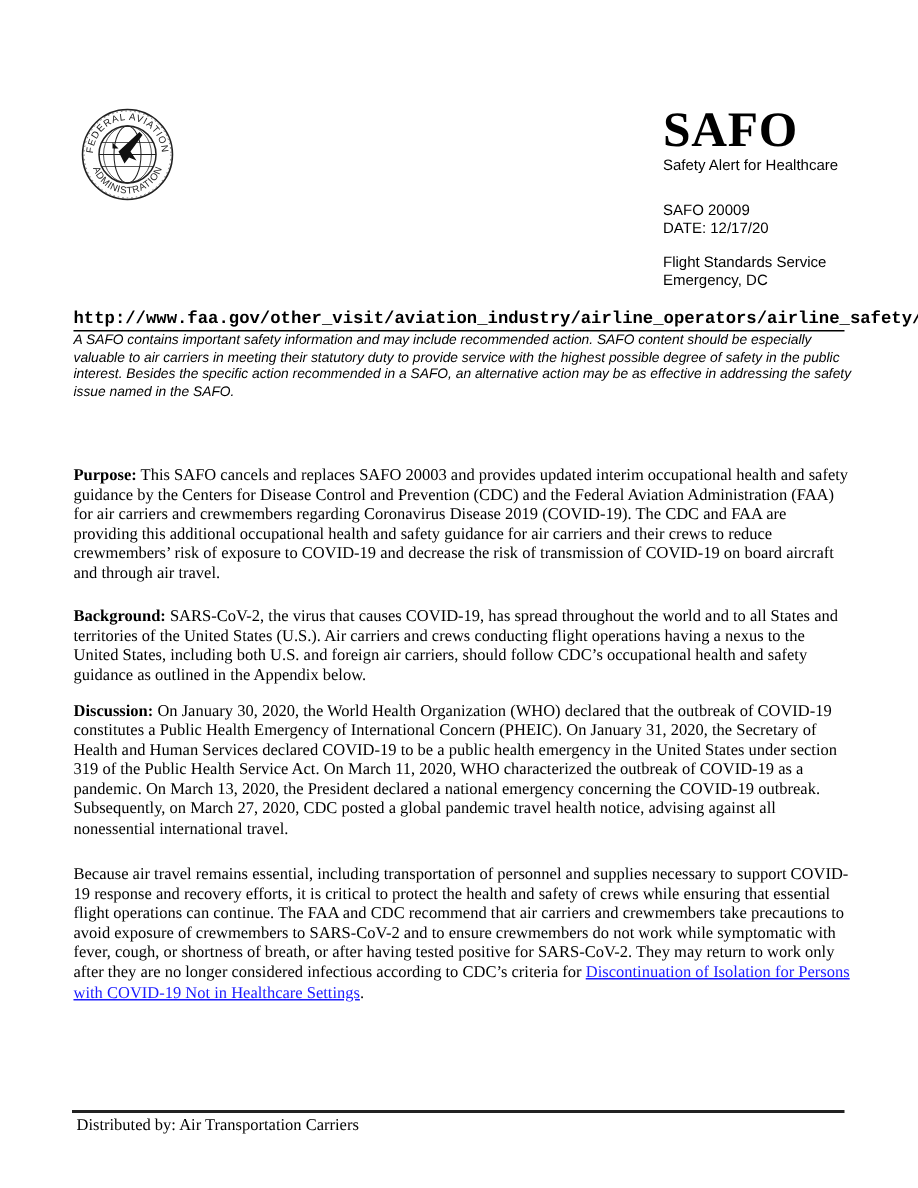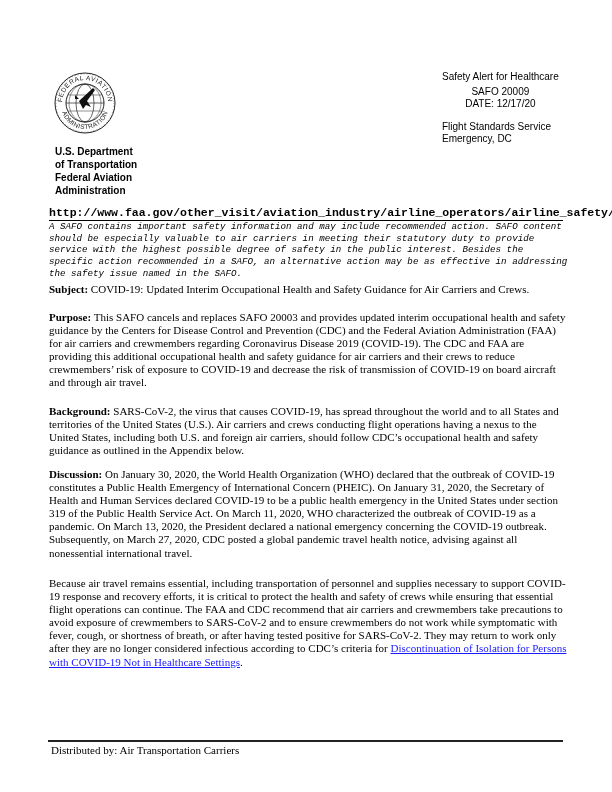--- a/index.html
+++ b/index.html
@@ -6,25 +6,25 @@
   body { width: 612px; height: 792px; position: relative; overflow: hidden; color: #000; }
   .page { position: absolute; left: 0; top: 0; width: 612px; height: 792px; }
 
   .seal { position: absolute; left: 53px; top: 71px; width: 64px; height: 64px; }
   .agency { position: absolute; left: 55px; top: 145px; font-family: "Liberation Sans", sans-serif; font-weight: bold; font-size: 10px; line-height: 13px; }
   .agency div { white-space: nowrap; }
 
   .safo-block { position: absolute; left: 442px; top: 70px; font-family: "Liberation Sans", sans-serif; }
   .safo-title { font-family: "Liberation Serif", serif; font-weight: bold; font-size: 33px; line-height: 34px; letter-spacing: 0.5px; }
   .safo-sub { font-size: 10px; line-height: 12px; margin-top: 1px; }
-  .safo-meta { font-size: 10px; line-height: 12px; margin-top: 3px; text-align: center; }
+  .safo-meta { font-size: 10px; line-height: 12px; margin-top: 18px; }
   .safo-office { font-size: 10px; line-height: 12px; margin-top: 11px; }
 
   .url-line { position: absolute; left: 49px; top: 206px; width: 514px; border-bottom: 1px solid #000; font-family: Liberation Mono, monospace; font-weight: bold; font-size: 11.5px; line-height: 13px; padding-bottom: 1px; white-space: nowrap; }
-  .disclaimer { position: absolute; left: 49px; top: 221px; width: 520px; font-family: Liberation Mono, monospace; font-style: italic; font-size: 9.2px; line-height: 11.7px; }
+  .disclaimer { position: absolute; left: 49px; top: 221px; width: 520px; font-family: Liberation Sans, sans-serif; font-style: italic; font-size: 9.2px; line-height: 11.7px; }
 
   .body-text { position: absolute; left: 49px; width: 520px; font-family: "Liberation Serif", serif; font-size: 11px; line-height: 13.1px; }
   .body-text b { font-weight: bold; }
   .subject { top: 283px; }
   .purpose { top: 311px; }
   .background { top: 405px; }
   .discussion { top: 468px; }
   .because { top: 577px; }
   .link { color: #1a1aff; text-decoration: underline; }
 
@@ -52,44 +52,38 @@
       <path id="sealBotArc" d="M8 34 A24 24 0 0 0 56 34"></path>
     </defs>
     <text font-family="Liberation Sans, sans-serif" font-size="6.5" fill="#222" letter-spacing="0.6">
       <textPath href="#sealTopArc" startOffset="50%" text-anchor="middle">FEDERAL AVIATION</textPath>
     </text>
     <text font-family="Liberation Sans, sans-serif" font-size="6.5" fill="#222" letter-spacing="0.4">
       <textPath href="#sealBotArc" startOffset="50%" text-anchor="middle">ADMINISTRATION</textPath>
     </text>
   </svg>
 
-  <div class="agency">
-    <div>U.S. Department</div>
-    <div>of Transportation</div>
-    <div>Federal Aviation</div>
-    <div>Administration</div>
-  </div>
 
   <div class="safo-block">
+    <div class="safo-title">SAFO</div>
     <div class="safo-sub">Safety Alert for Healthcare</div>
     <div class="safo-meta">
       <div>SAFO 20009</div>
       <div>DATE: 12/17/20</div>
     </div>
     <div class="safo-office">
       <div>Flight Standards Service</div>
       <div>Emergency, DC</div>
     </div>
   </div>
 
   <div class="url-line">http://www.faa.gov/other_visit/aviation_industry/airline_operators/airline_safety/safo</div>
 
   <div class="disclaimer">A SAFO contains important safety information and may include recommended action. SAFO content should be especially valuable to air carriers in meeting their statutory duty to provide service with the highest possible degree of safety in the public interest. Besides the specific action recommended in a SAFO, an alternative action may be as effective in addressing the safety issue named in the SAFO.</div>
 
-  <div class="body-text subject"><b>Subject:</b><span> COVID-19: Updated Interim Occupational Health and Safety Guidance for Air Carriers and Crews.</span></div>
 
   <div class="body-text purpose"><b>Purpose:</b><span> This SAFO cancels and replaces SAFO 20003 and provides updated interim occupational health and safety guidance by the Centers for Disease Control and Prevention (CDC) and the Federal Aviation Administration (FAA) for air carriers and crewmembers regarding Coronavirus Disease 2019 (COVID-19). The CDC and FAA are providing this additional occupational health and safety guidance for air carriers and their crews to reduce crewmembers’ risk of exposure to COVID-19 and decrease the risk of transmission of COVID-19 on board aircraft and through air travel.</span></div>
 
   <div class="body-text background"><b>Background:</b><span> SARS-CoV-2, the virus that causes COVID-19, has spread throughout the world and to all States and territories of the United States (U.S.). Air carriers and crews conducting flight operations having a nexus to the United States, including both U.S. and foreign air carriers, should follow CDC’s occupational health and safety guidance as outlined in the Appendix below.</span></div>
 
   <div class="body-text discussion"><b>Discussion:</b><span> On January 30, 2020, the World Health Organization (WHO) declared that the outbreak of COVID-19 constitutes a Public Health Emergency of International Concern (PHEIC). On January 31, 2020, the Secretary of Health and Human Services declared COVID-19 to be a public health emergency in the United States under section 319 of the Public Health Service Act. On March 11, 2020, WHO characterized the outbreak of COVID-19 as a pandemic. On March 13, 2020, the President declared a national emergency concerning the COVID-19 outbreak.  Subsequently, on March 27, 2020, CDC posted a global pandemic travel health notice, advising against all nonessential international travel.</span></div>
 
   <div class="body-text because"><span>Because air travel remains essential, including transportation of personnel and supplies necessary to support COVID-19 response and recovery efforts, it is critical to protect the health and safety of crews while ensuring that essential flight operations can continue. The FAA and CDC recommend that air carriers and crewmembers take precautions to avoid exposure of crewmembers to SARS-CoV-2 and to ensure crewmembers do not work while symptomatic with fever, cough, or shortness of breath, or after having tested positive for SARS-CoV-2. They may return to work only after they are no longer considered infectious according to CDC’s criteria for </span><a class="link">Discontinuation of Isolation for Persons with COVID-19 Not in Healthcare Settings</a><span>.</span></div>
 
   <div class="footer-rule"></div>

